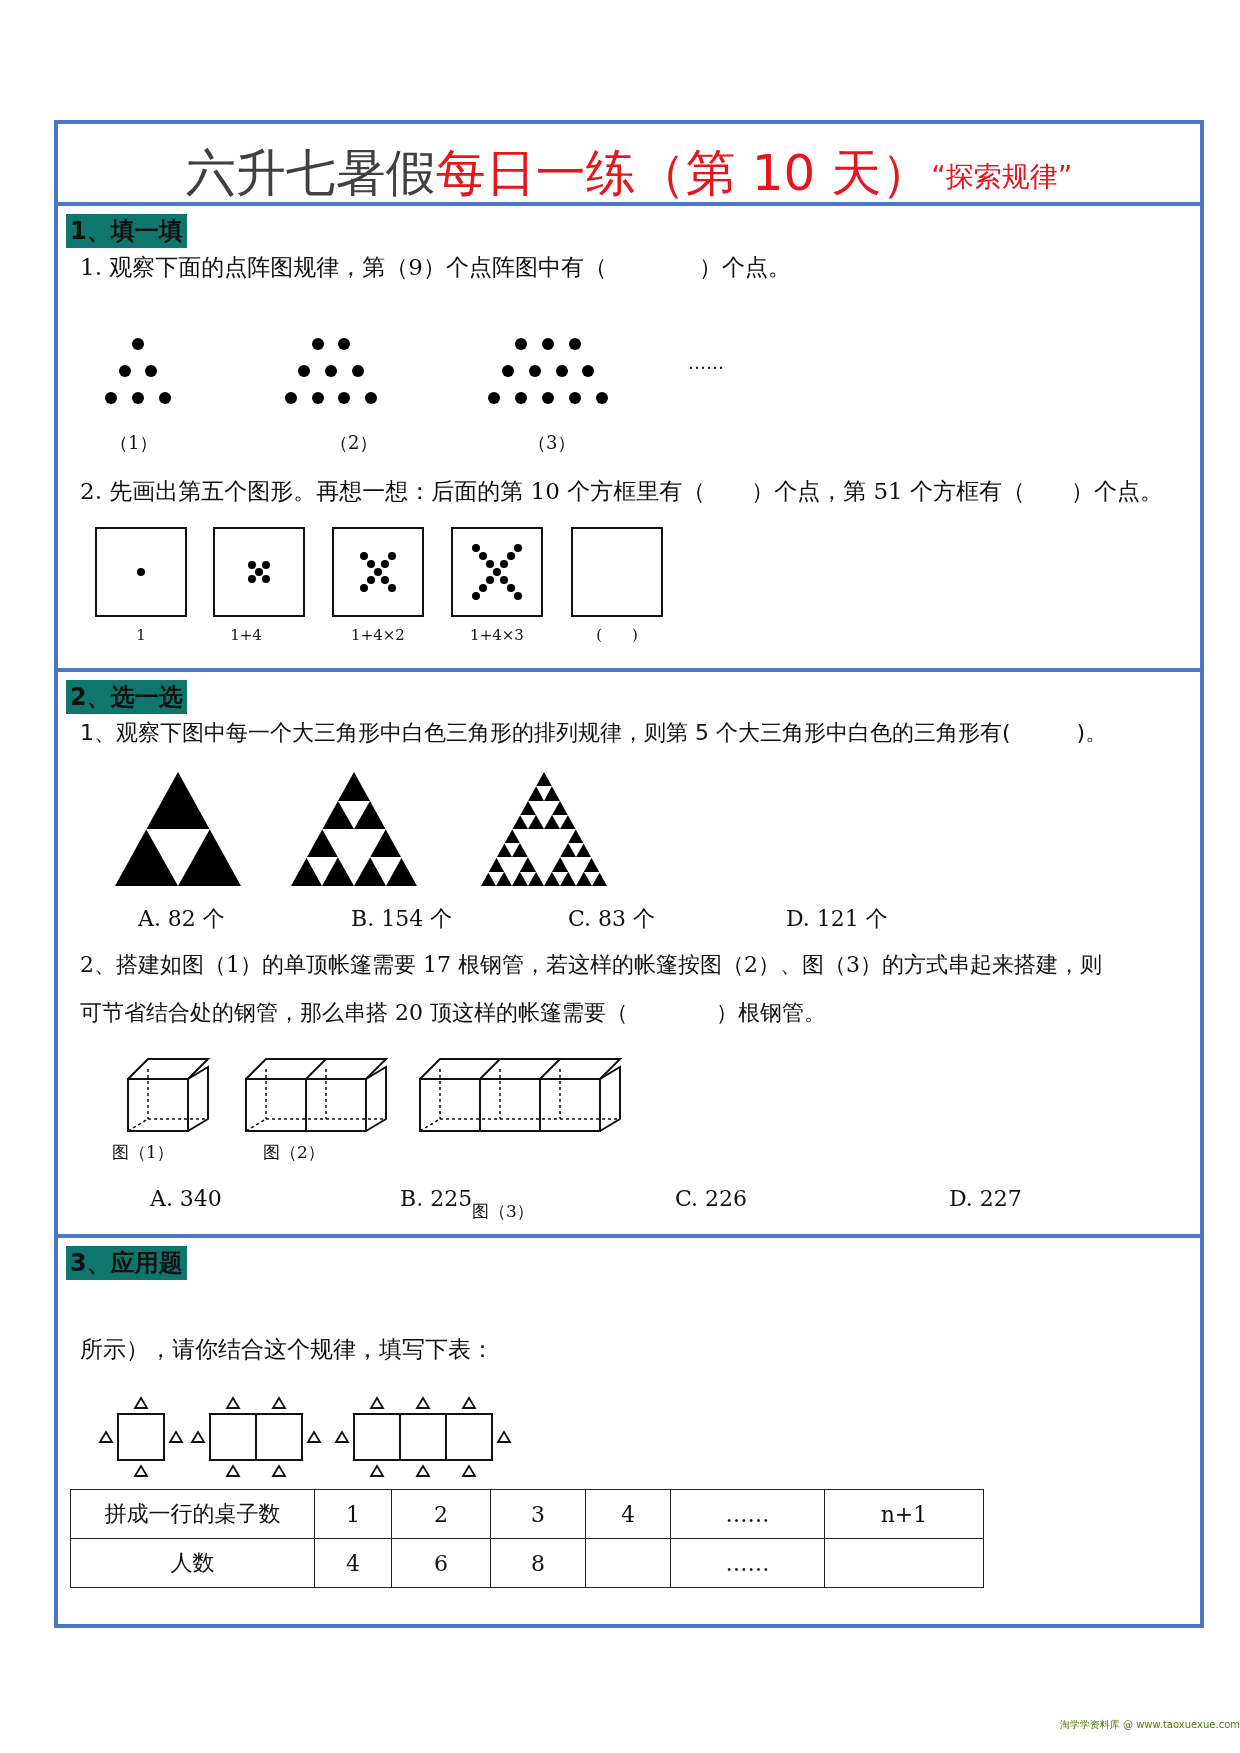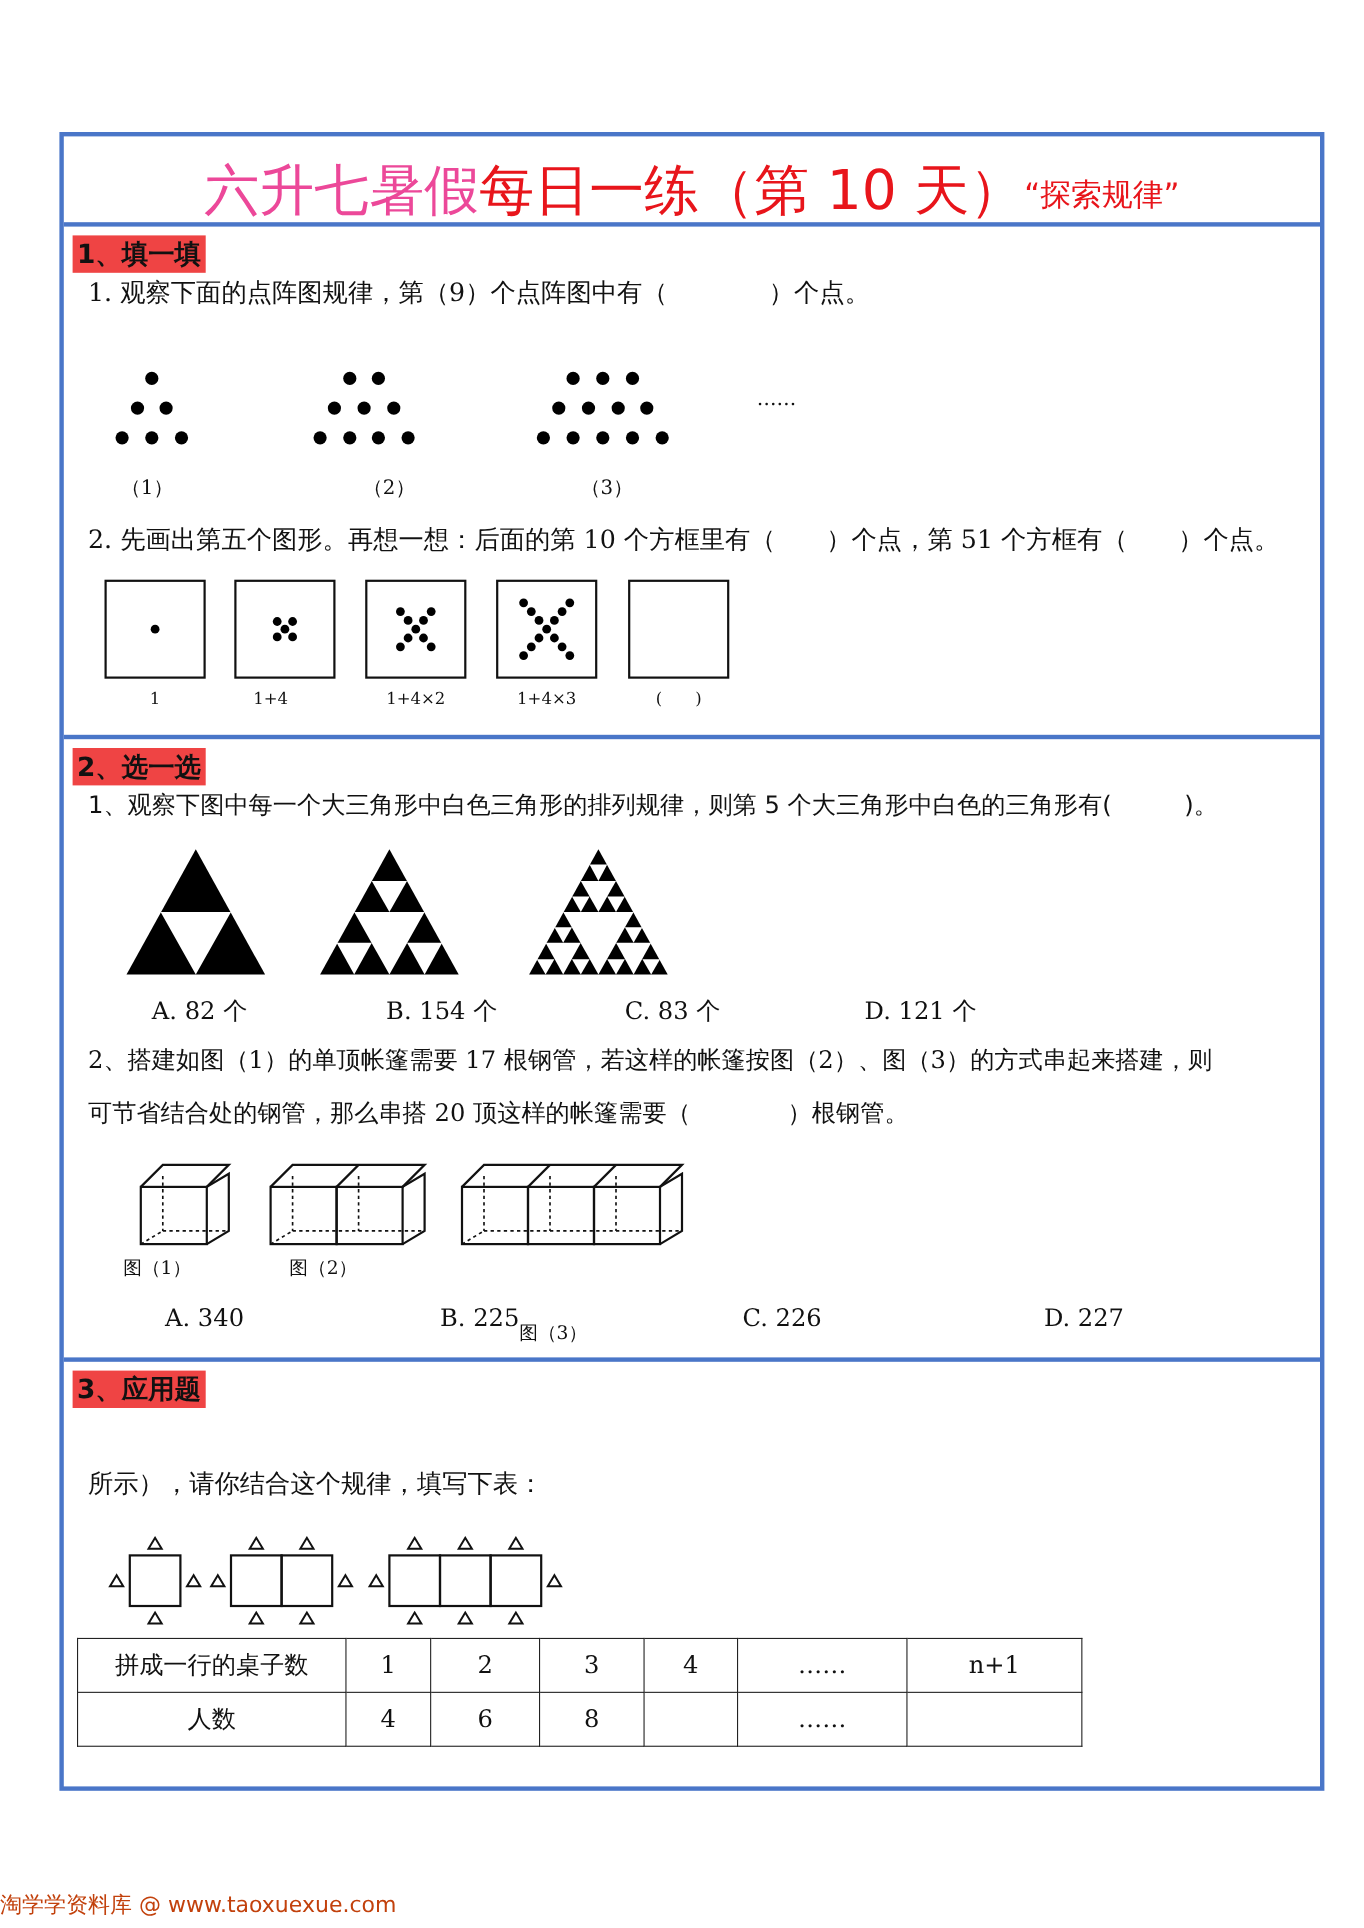--- a/index.html
+++ b/index.html
@@ -3,34 +3,34 @@
 <meta charset="utf-8">
 <style>
   html, body { margin:0; padding:0; background:#ffffff; }
   body { width:1240px; height:1753px; position:relative; overflow:hidden;
          font-family:"DejaVu Serif", "Liberation Serif", serif; color:#111; }
   .frame { position:absolute; left:54px; top:120px; width:1150px; height:1508px;
            border:4px solid #4a76c8; box-sizing:border-box; }
   .sect-line { position:absolute; left:0; right:0; height:4px; background:#4a76c8; }
   .title { position:absolute; left:0; right:0; top:14px; text-align:center;
            font-family:"DejaVu Sans","Liberation Sans",sans-serif; font-size:50px; line-height:70px; white-space:nowrap; }
-  .title .t-black { color:#ec4899;margin-top:36px; }
+  .title .t-black { color:#404040;margin-top:36px; }
   .title .t-red { color:#e8151b; }
   .title .t-sub { color:#e8151b; font-size:28px; vertical-align:4px; }
-  .heading { position:absolute; left:8px; background:#ef4444; padding:0 4px;
+  .heading { position:absolute; left:8px; background:#0f766e; padding:0 4px;
              font-family:"DejaVu Sans","Liberation Sans",sans-serif; font-weight:bold; font-size:24px; line-height:34px; }
   .q { position:absolute; left:22px; font-size:23px; line-height:34px; white-space:nowrap; }
   .q.sans { font-family:"DejaVu Sans","Liberation Sans",sans-serif; }
   .label { position:absolute; font-size:18px; font-family:"DejaVu Serif", serif; text-align:center; }
   .opt { position:absolute; font-size:22px; white-space:nowrap; }
   svg { position:absolute; overflow:visible; }
   table.seat { position:absolute; left:12px; top:1365px; border-collapse:collapse; font-size:22px; }
   table.seat td { border:1.5px solid #222; height:48px; text-align:center; padding:0;margin-left:48px; }
-  .footer { position:absolute; top:1718px; left:0; right:0; text-align:left;
-            font-family:"DejaVu Sans","Liberation Sans",sans-serif; font-size:20px; color:#c2410c; }
+  .footer { position:absolute; top:1718px; left:0; right:0; text-align:right;
+            font-family:"DejaVu Sans","Liberation Sans",sans-serif; font-size:10px; color:#4d7c0f; }
 </style>
 </head>
 <body>
 
 <div class="frame">
 
   <div class="title">
     <span class="t-black">六升七暑假</span><span class="t-red">每日一练（第 10 天）</span><span class="t-sub">“探索规律”</span>
   </div>
   <div class="sect-line" style="top:78px"></div>

